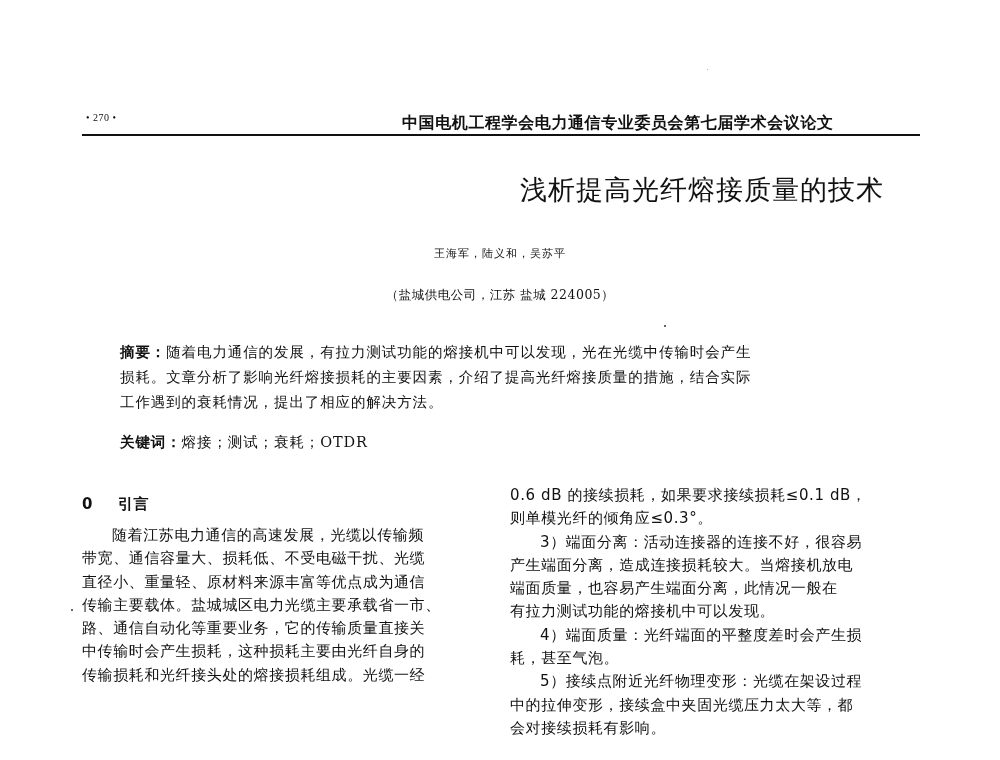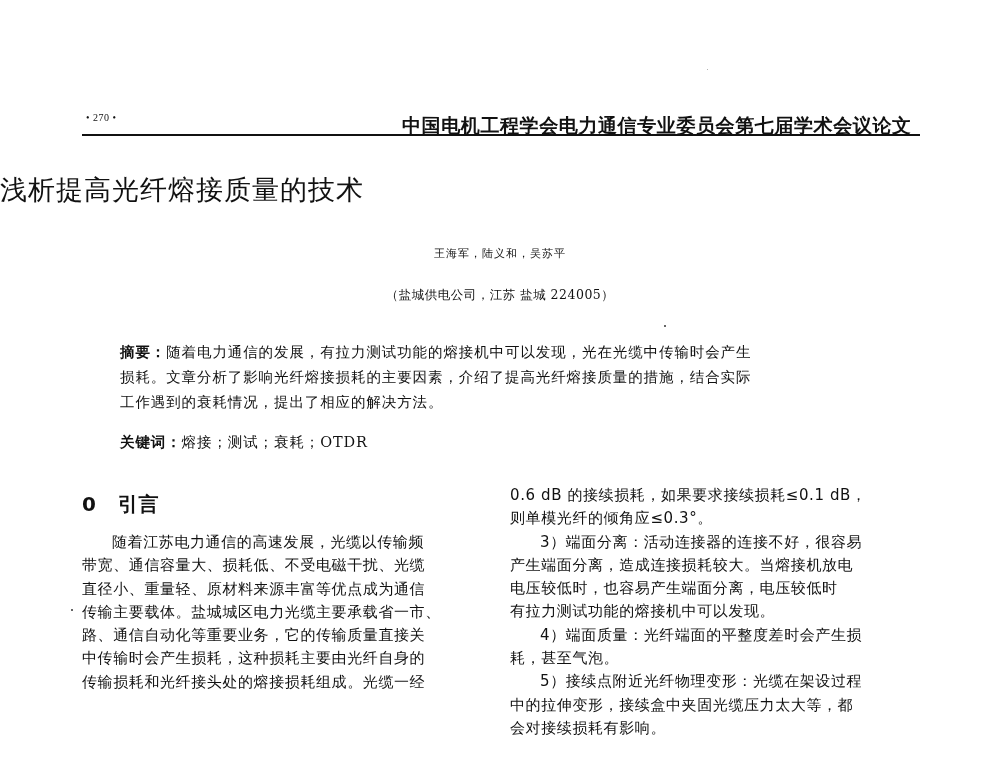--- a/index.html
+++ b/index.html
@@ -30,29 +30,29 @@
       font-family: "Liberation Serif", serif;
       font-size: 10px;
       letter-spacing: 0.5px;
     }
     .journal-title {
       position: absolute;
       left: 320px;
       top: 1px;
       font-family: "DejaVu Sans", sans-serif;
       font-weight: bold;
-      font-size: 19px;
+      font-size: 16px;
       letter-spacing: 0.6px;
     }
     .paper-title {
       position: absolute;
       left: 0;
       width: 884px;
       top: 172px;
-      text-align: left;
+      text-align: right;
       font-family: "DejaVu Sans", sans-serif;
       font-size: 27px;
       letter-spacing: 1px;
     }
     .authors {
       position: absolute;
       left: 0;
       width: 1000px;
       top: 246px;
       text-align: center;
@@ -116,25 +116,25 @@
     }
     .col-left {
       left: 82px;
     }
     .col-right {
       left: 510px;
     }
     .section-heading {
       font-family: "DejaVu Sans", sans-serif;
       font-weight: bold;
-      font-size: 20px;
+      font-size: 15px;
       height: 34px;
       line-height: 34px;
       margin-top: 7px;
-      margin-bottom: 10px;
+      margin-bottom: 3px;
       white-space: nowrap;
     }
     .section-heading .num {
       display: inline-block;
       width: 36px;
     }
     .text-line {
       display: block;
       white-space: nowrap;
       overflow: visible;
@@ -180,20 +180,20 @@
   <span class="text-line">路、通信自动化等重要业务，它的传输质量直接关</span>
   <span class="text-line">中传输时会产生损耗，这种损耗主要由光纤自身的</span>
   <span class="text-line">传输损耗和光纤接头处的熔接损耗组成。光缆一经</span>
 </div>
 
 <div class="col col-right" style="top:484px;">
   <span class="text-line">0.6 dB 的接续损耗，如果要求接续损耗≤0.1 dB，</span>
   <span class="text-line">则单模光纤的倾角应≤0.3°。</span>
   <span class="text-line indent">3）端面分离：活动连接器的连接不好，很容易</span>
   <span class="text-line">产生端面分离，造成连接损耗较大。当熔接机放电</span>
-  <span class="text-line">电压较低时，也容易产生端面分离，电压较低时</span>
+  <span class="text-line">端面质量，也容易产生端面分离，此情况一般在</span>
   <span class="text-line">有拉力测试功能的熔接机中可以发现。</span>
   <span class="text-line indent">4）端面质量：光纤端面的平整度差时会产生损</span>
   <span class="text-line">耗，甚至气泡。</span>
   <span class="text-line indent">5）接续点附近光纤物理变形：光缆在架设过程</span>
   <span class="text-line">中的拉伸变形，接续盒中夹固光缆压力太大等，都</span>
   <span class="text-line">会对接续损耗有影响。</span>
 </div>
 
 </body></html>

